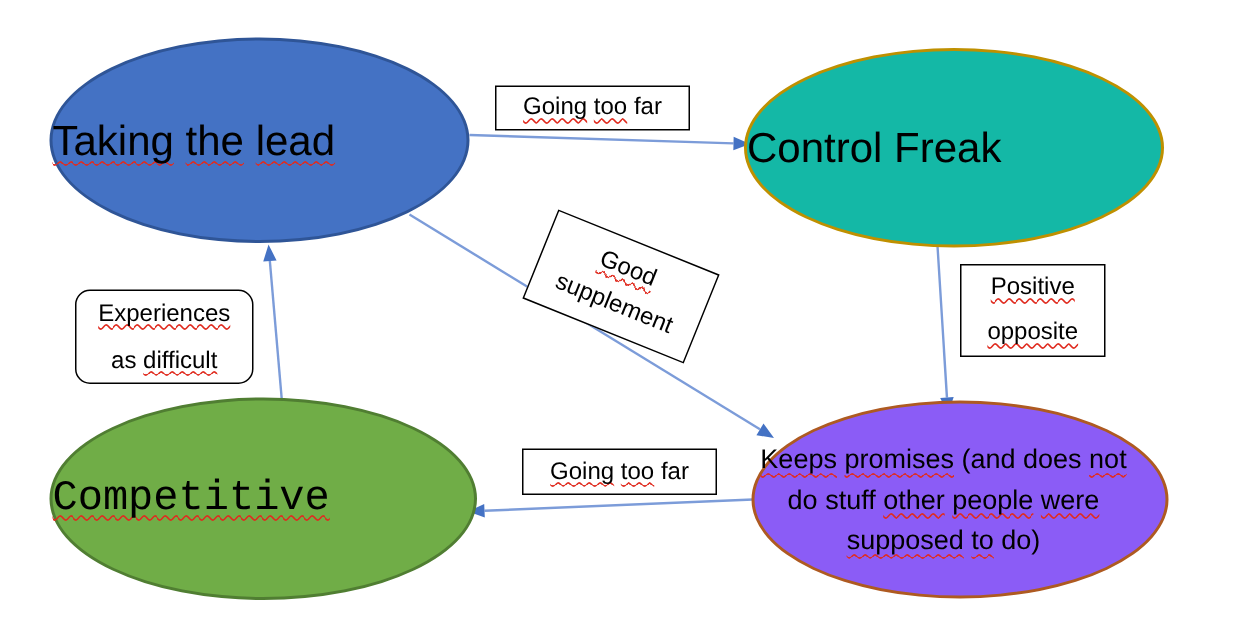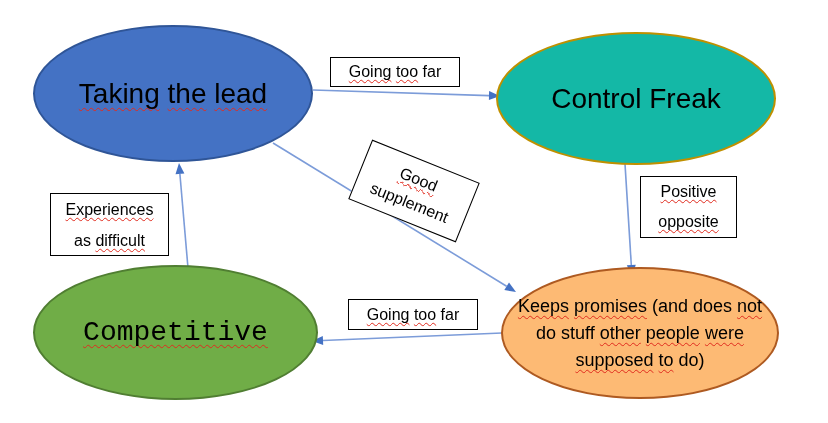--- a/index.html
+++ b/index.html
@@ -8,39 +8,39 @@
     font-family:"Liberation Sans",sans-serif;color:#000;
     --arrow-line:#7C9CD9;--arrow-head:#4472C4;--squiggle:#E02B1F;
     --box-bg:#FFFFFF;--box-border:#000000;
   }
   #arrow-layer{position:absolute;left:0;top:0;z-index:1;}
   .arrow-line{stroke:var(--arrow-line);stroke-width:1.6px;fill:none;}
   .arrow-head{fill:var(--arrow-head);stroke:none;}
 
   .node{
     position:absolute;z-index:2;border-radius:50%;box-sizing:border-box;
-    border:2.5px solid #000;display:flex;align-items:center;justify-content:center;
+    border:2.5px solid #000;display:flex;align-items:center;justify-content:flex-start;
     text-align:center;
   }
   #node-taking{left:33px;top:25px;width:280px;height:137px;font-size:28px;}
   #node-control{left:496px;top:32px;width:280px;height:133px;font-size:28px;}
   #node-competitive{left:33px;top:265px;width:285px;height:135px;font-size:28px;font-family:Liberation Mono, monospace;}
   #node-keeps{left:501px;top:267px;width:278px;height:132px;font-size:18px;line-height:1.5;}
   #node-keeps .node-text{width:252px;}
 
   .label-box{
     position:absolute;z-index:3;background:var(--box-bg);
     border:1.6px solid var(--box-border);box-sizing:border-box;
     display:flex;align-items:center;justify-content:center;text-align:center;
     font-size:16px;
   }
   #lbl-going-top{left:330px;top:57px;width:130px;height:30px;}
   #lbl-good{left:356px;top:159px;width:116px;height:64px;transform:rotate(22deg);line-height:25px;}
   #lbl-positive{left:640px;top:176px;width:97px;height:62px;line-height:30px;}
-  #lbl-experiences{left:50px;top:193px;width:119px;height:63px;line-height:31px;padding:0 9px;}
+  #lbl-experiences{left:50px;top:193px;width:119px;height:63px;line-height:31px;padding:0 9px;border-radius:10px;}
   #lbl-going-bottom{left:348px;top:299px;width:130px;height:31px;}
 
   .sq{
     text-decoration-line:underline;
     text-decoration-style:wavy;
     text-decoration-color:var(--squiggle);
     text-decoration-thickness:1.2px;
     text-underline-offset:0.14em;
     text-decoration-skip-ink:none;
   }
@@ -81,21 +81,21 @@
 </div>
 
 <div class="node" id="node-control" style="background-color: #14b8a6; border-color: rgb(191, 144, 0);">
   <div class="node-text"><span>Control Freak</span></div>
 </div>
 
 <div class="node" id="node-competitive" style="background-color: rgb(112, 173, 71); border-color: rgb(80, 126, 50);">
   <div class="node-text"><span class="sq">Competitive</span></div>
 </div>
 
-<div class="node" id="node-keeps" style="background-color: #fdba74; border-color: rgb(174, 90, 33);">
+<div class="node" id="node-keeps" style="background-color: #8b5cf6; border-color: rgb(174, 90, 33);">
   <div class="node-text"><span class="sq">Keeps</span><span> </span><span class="sq">promises</span><span> (and does </span><span class="sq">not</span><span> do stuff </span><span class="sq">other</span><span> </span><span class="sq">people</span><span> </span><span class="sq">were</span><span> </span><span class="sq">supposed</span><span> </span><span class="sq">to</span><span> do)</span></div>
 </div>
 
 <div class="label-box" id="lbl-going-top">
   <div><span class="sq">Going</span><span> </span><span class="sq">too</span><span> far</span></div>
 </div>
 
 <div class="label-box" id="lbl-good">
   <div><span class="sq">Good</span><span> </span><span>supplement</span></div>
 </div>

